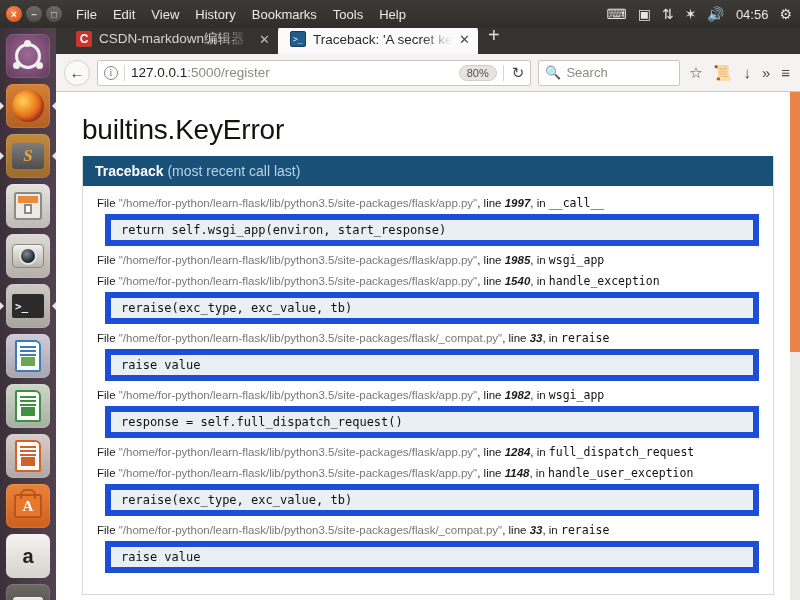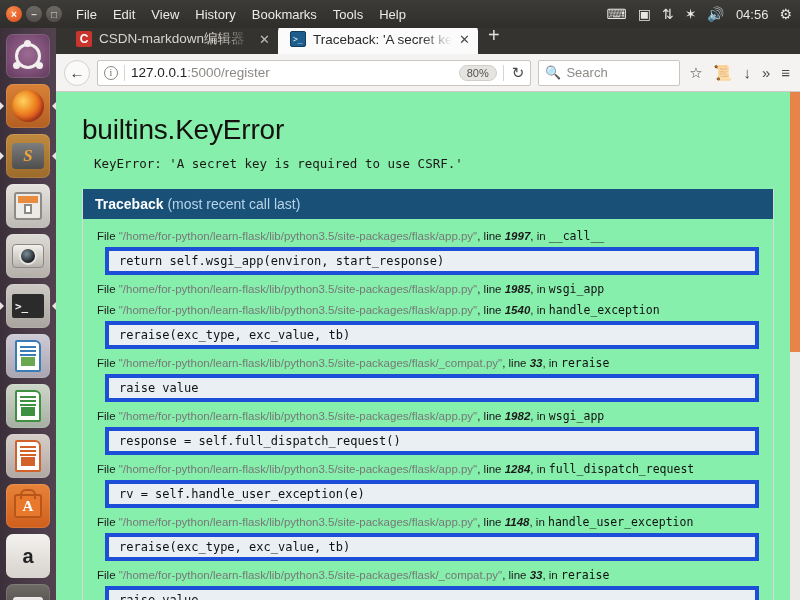--- a/index.html
+++ b/index.html
@@ -217,21 +217,21 @@
     background: #e6e4e1; border: 1px solid #d2cfcb; border-radius: 9px;
     font-size: 11px; color: #55524f; padding: 1px 7px; flex: 0 0 auto;
   }
   .searchbar {
     width: 142px; height: 26px; background: #fff; border: 1px solid #c9c6c2;
     border-radius: 2px; display: flex; align-items: center; gap: 5px;
     padding: 0 6px; font-size: 13px; color: #8d8a86; flex: 0 0 auto;
   }
   .toolicon { color: #4c4a47; font-size: 15px; padding: 0 2px; }
 
-  .viewport { position: relative; height: 508px; background: #86efac; overflow: hidden; }
+  .viewport { position: relative; height: 508px; background: #ffffff; overflow: hidden; }
   .page { padding: 22px 26px 0 26px; }
   h1.err {
     font-size: 28px; font-weight: normal; color: #14110f;
     letter-spacing: -.2px; margin-bottom: 10px;
   }
   .errmsg {
     font-family: "DejaVu Sans Mono", monospace; font-size: 12.5px;
     color: #1c1a18; padding-left: 12px; margin-bottom: 18px;
   }
   .tb-panel { border: 1px solid #d9d9d9; border-top: none; }
@@ -244,21 +244,21 @@
   .frame { margin-bottom: 7px; }
   .frame .loc {
     font-size: 11.5px; color: #1a1a1a; white-space: nowrap; overflow: hidden;
   }
   .frame .loc .path { color: #777; }
   .frame .loc .lineno { font-style: italic; font-weight: bold; }
   .frame .loc .fn {
     font-family: "DejaVu Sans Mono", monospace; font-size: 11.5px; color: #111;
   }
   .frame .code {
-    background: #e9eff2; border: 4px solid #1d4ed8;
+    background: #e9eff2; border: 6px solid #1d4ed8;
     margin: 4px 0 0 8px; padding: 3px 10px;
     font-family: "DejaVu Sans Mono", monospace; font-size: 12px; color: #111;
     white-space: pre;
   }
   .scrollbar {
     position: absolute; right: 0; top: 0; width: 10px; height: 100%;
     background: #eceae8;
   }
   .scrollthumb {
     position: absolute; right: 0; top: 0; width: 10px; height: 260px;
@@ -329,21 +329,20 @@
       <span class="toolicon">☆</span>
       <span class="toolicon">📜</span>
       <span class="toolicon">↓</span>
       <span class="toolicon">»</span>
       <span class="toolicon">≡</span>
     </div>
 
     <div class="viewport">
       <div class="page">
         <h1 class="err">builtins.KeyError</h1>
-        <div class="errmsg">KeyError: 'A secret key is required to use CSRF.'</div>
 
         <div class="tb-panel">
           <div class="tb-head">
             <b>Traceback</b>
             <span>(most recent call last)</span>
           </div>
           <div class="tb-body" id="frames">
               <div class="frame">
                 <div class="loc"><span>File </span><span class="path">"/home/for-python/learn-flask/lib/python3.5/site-packages/flask/app.py"</span><span>, line </span><span class="lineno">1997</span><span>, in </span><span class="fn">__call__</span></div>
                 <div class="code">return self.wsgi_app(environ, start_response)</div>
@@ -358,21 +357,20 @@
               <div class="frame">
                 <div class="loc"><span>File </span><span class="path">"/home/for-python/learn-flask/lib/python3.5/site-packages/flask/_compat.py"</span><span>, line </span><span class="lineno">33</span><span>, in </span><span class="fn">reraise</span></div>
                 <div class="code">raise value</div>
               </div>
               <div class="frame">
                 <div class="loc"><span>File </span><span class="path">"/home/for-python/learn-flask/lib/python3.5/site-packages/flask/app.py"</span><span>, line </span><span class="lineno">1982</span><span>, in </span><span class="fn">wsgi_app</span></div>
                 <div class="code">response = self.full_dispatch_request()</div>
               </div>
               <div class="frame">
                 <div class="loc"><span>File </span><span class="path">"/home/for-python/learn-flask/lib/python3.5/site-packages/flask/app.py"</span><span>, line </span><span class="lineno">1284</span><span>, in </span><span class="fn">full_dispatch_request</span></div>
-                <div class="code">rv = self.handle_user_exception(e)</div>
               </div>
               <div class="frame">
                 <div class="loc"><span>File </span><span class="path">"/home/for-python/learn-flask/lib/python3.5/site-packages/flask/app.py"</span><span>, line </span><span class="lineno">1148</span><span>, in </span><span class="fn">handle_user_exception</span></div>
                 <div class="code">reraise(exc_type, exc_value, tb)</div>
               </div>
               <div class="frame">
                 <div class="loc"><span>File </span><span class="path">"/home/for-python/learn-flask/lib/python3.5/site-packages/flask/_compat.py"</span><span>, line </span><span class="lineno">33</span><span>, in </span><span class="fn">reraise</span></div>
                 <div class="code">raise value</div>
               </div>
             </div>

